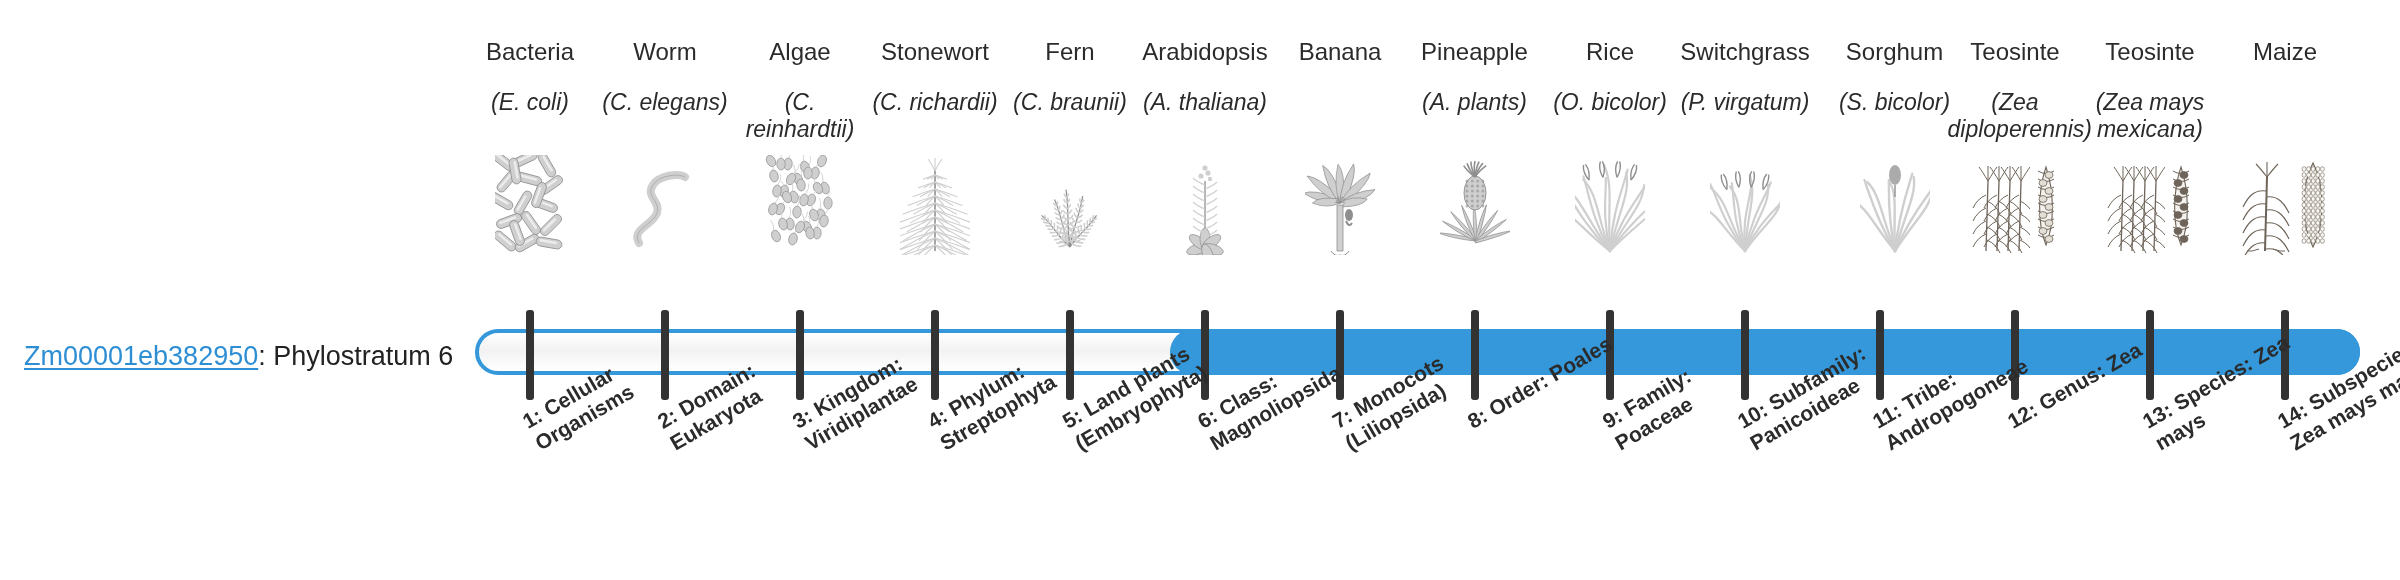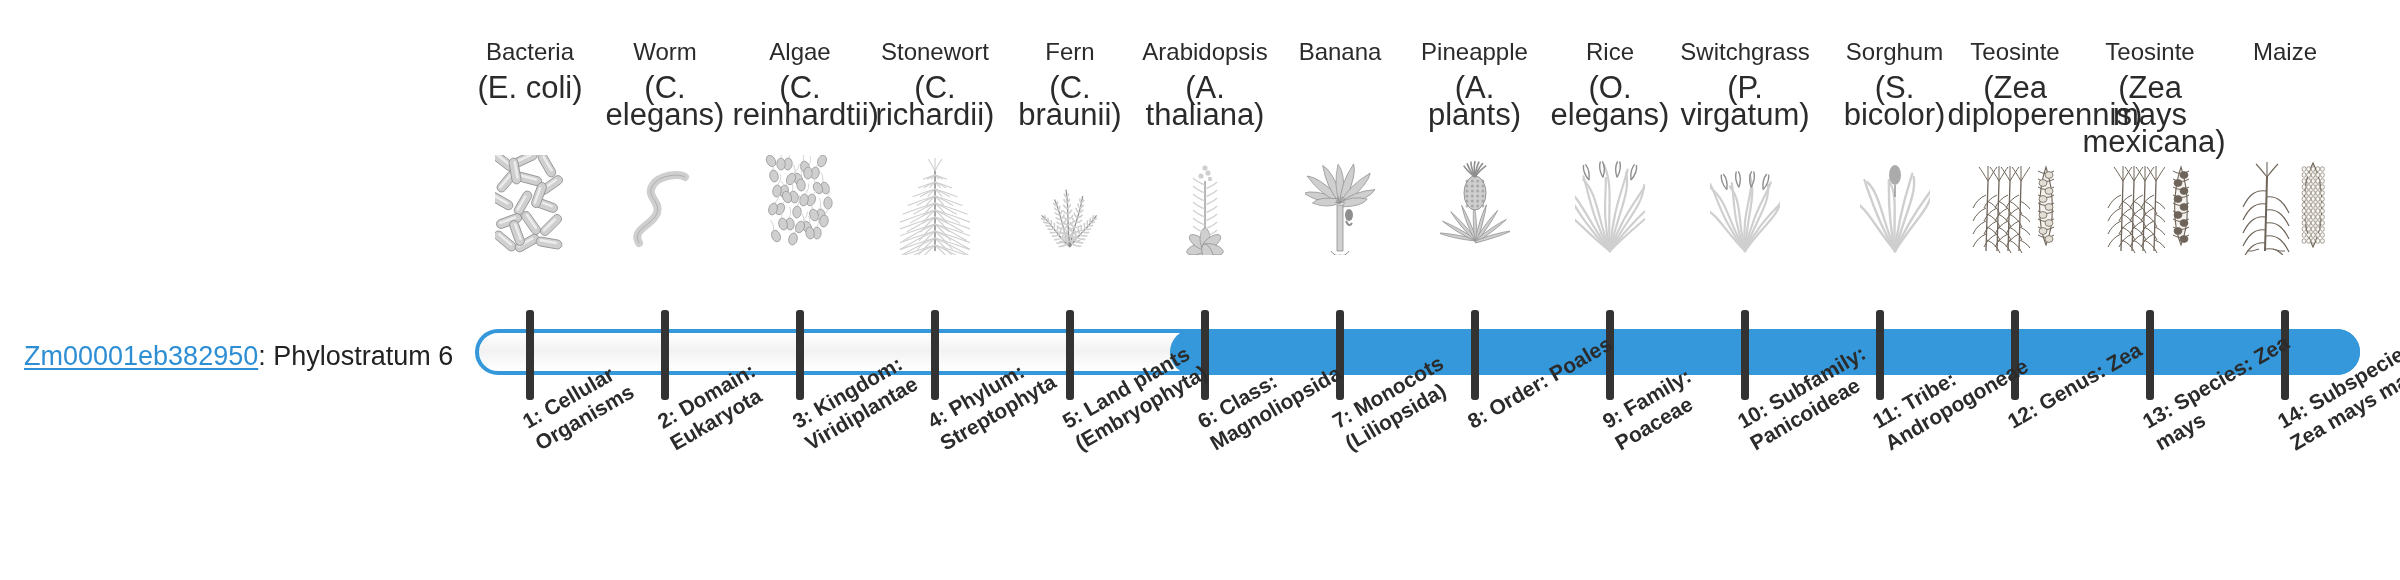--- a/index.html
+++ b/index.html
@@ -41,23 +41,24 @@
     text-align:center;
   }
   .sp-common{
     font-size:24px;
     line-height:28px;
     color:#2b2b2b;
     white-space:nowrap;
     overflow:visible;
   }
   .sp-sci{
-    margin-top:8px;
-    font-size:31px;
+    margin-top:23px;
+    font-size:23px;
     line-height:27px;
+    font-style:italic;
     color:#2b2b2b;
   }
   .sp-art{
     position:absolute;
     left:0;top:122px;
     width:135px;height:95px;
     display:flex;align-items:flex-end;justify-content:center;
     gap:2px;
   }
   .sp-art svg{display:block;}
@@ -728,21 +729,21 @@
               <path d="M0 0 q-1.5 -9 0 -16" stroke="#8f8f8f" stroke-width="1.6" fill="none"></path>
             </g>
             <g transform="translate(35,22) rotate(45)">
               <path d="M0 0 q-1.5 -9 0 -16" stroke="#8f8f8f" stroke-width="1.6" fill="none"></path>
             </g>
           </svg>
         </div>
       </div>
       <div class="species" style="left: 1542.5px;">
         <div class="sp-common">Rice</div>
-        <div class="sp-sci">(O. elegans)</div>
+        <div class="sp-sci">(O. bicolor)</div>
         <div class="sp-art">
           <svg width="70" height="100" viewBox="0 0 70 100">
             <g transform="translate(35,96) rotate(-48)">
               <path d="M0 0 C -3 -36, 4 -54, -6 -72" stroke="#cfcfcf" stroke-width="2.2" fill="none" stroke-linecap="round"></path>
             </g>
             <g transform="translate(35,96) rotate(-40)">
               <path d="M0 0 C -3 -42.5, 4 -63.75, 6 -85" stroke="#cfcfcf" stroke-width="2.2" fill="none" stroke-linecap="round"></path>
             </g>
             <g transform="translate(35,96) rotate(-32)">
               <path d="M0 0 C -3 -41, 4 -61.5, -6 -82" stroke="#cfcfcf" stroke-width="2.2" fill="none" stroke-linecap="round"></path>

